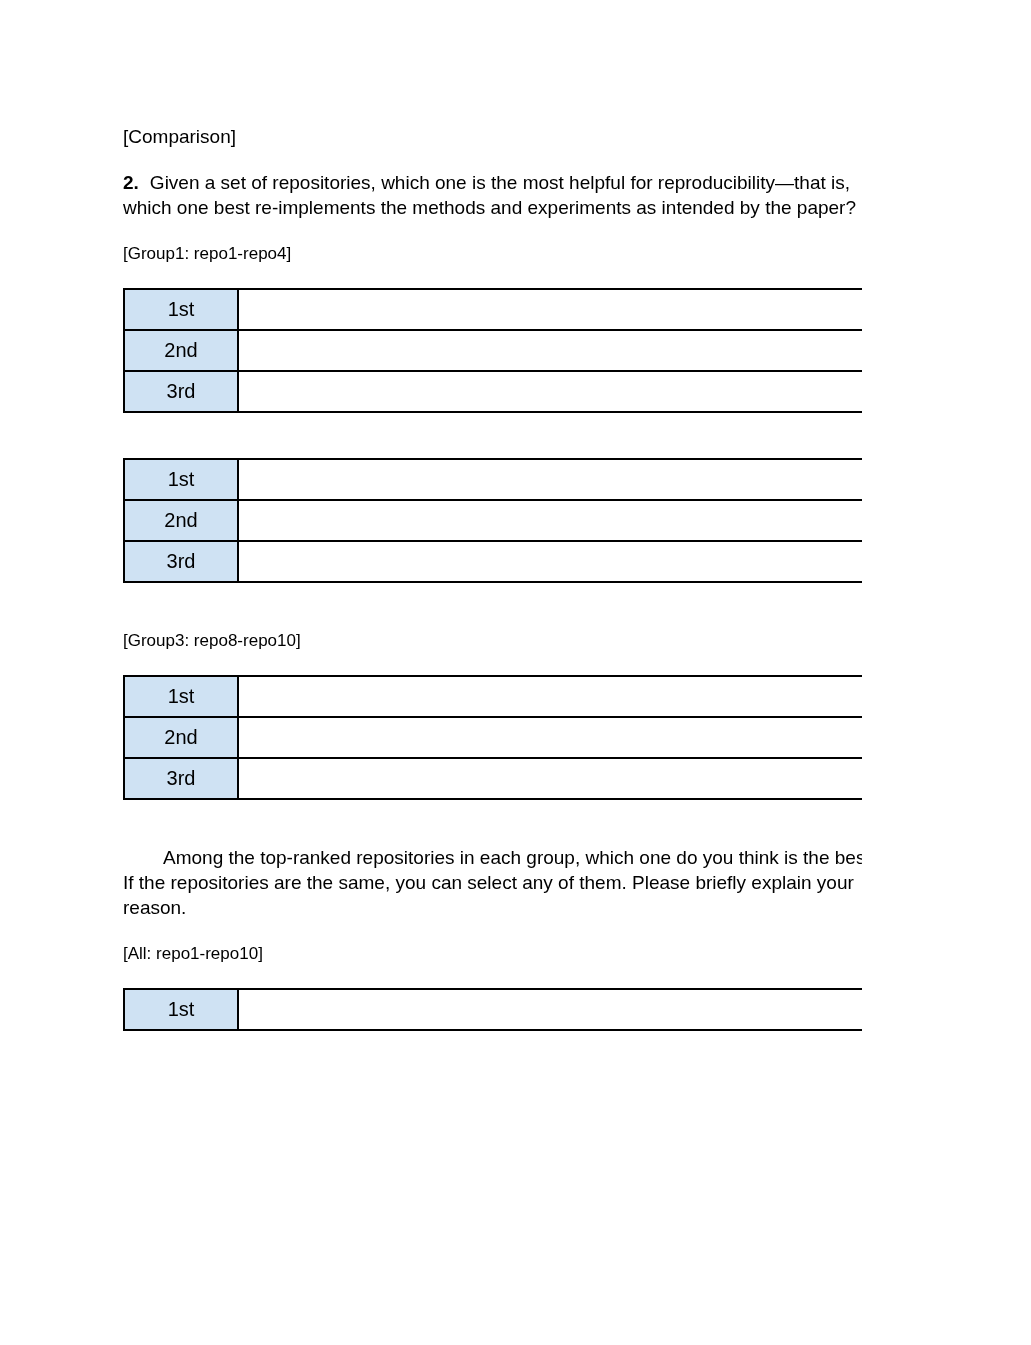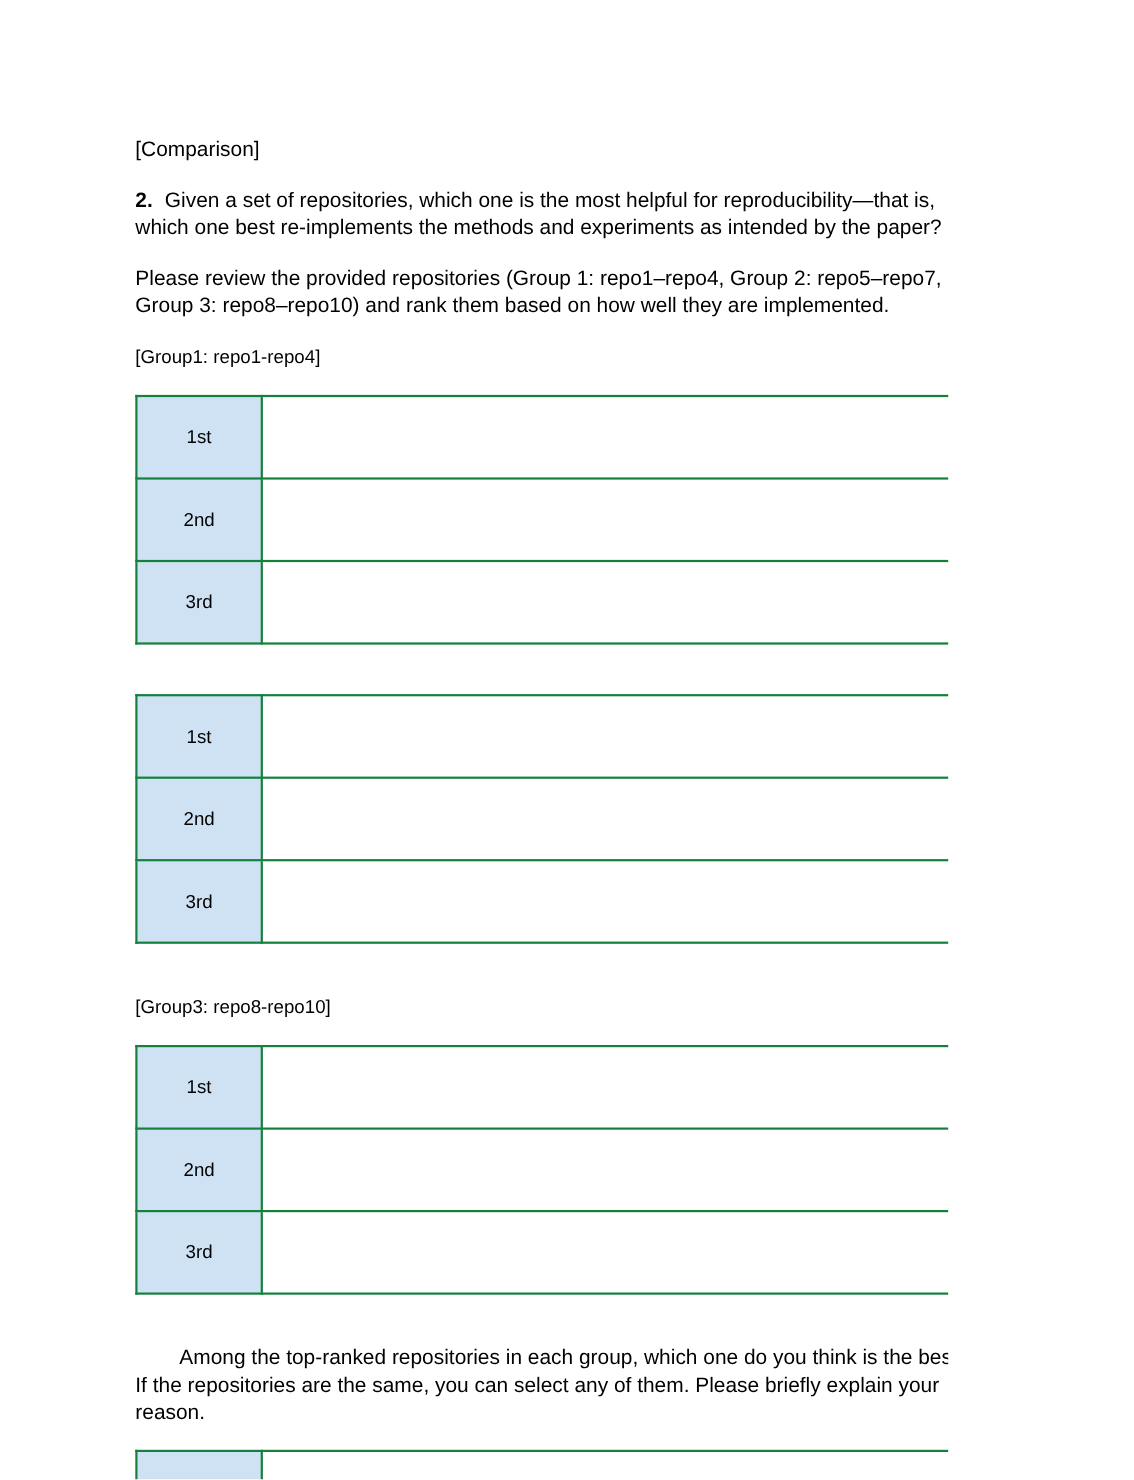--- a/index.html
+++ b/index.html
@@ -41,26 +41,26 @@
   table.rank-table {
     border-collapse: collapse;
     width: 780px;
     margin: 0 0 45px 0;
     table-layout: fixed;
   }
   table.rank-table.last {
     margin-bottom: 0;
   }
   table.rank-table td {
-    border: 2px solid #15803d;
+    border: 2px solid #000000;
     height: 39px;
-    font-size: 17px;
+    font-size: 20px;
     line-height: 25px;
     vertical-align: middle;
-    padding: 17px 6px;
+    padding: 0 6px;
     box-sizing: content-box;
   }
   td.label-cell {
     width: 100px;
     background: #cfe2f3;
     text-align: center;
   }
   td.value-cell {
     background: #ffffff;
   }
@@ -71,21 +71,20 @@
 </head>
 <body>
 
 <div class="page">
 
   <div class="textblock">
     <p class="doc-par">[Comparison]</p>
 
     <p class="doc-par"><strong class="q-num">2.</strong><span class="q-text">Given a set of repositories, which one is the most helpful for reproducibility—that is, which one best re-implements the methods and experiments as intended by the paper?</span></p>
 
-    <p class="doc-par">Please review the provided repositories (Group 1: repo1–repo4, Group 2: repo5–repo7, Group 3: repo8–repo10) and rank them based on how well they are implemented.</p>
 
 
   </div>
 
   <div>
     <p class="group-heading">[Group1: repo1-repo4]</p>
     <table class="rank-table">
       <tbody>
         <tr>
           <td class="label-cell">1st</td>
@@ -138,20 +137,21 @@
           <td class="label-cell">3rd</td>
           <td class="value-cell"></td>
         </tr>
       </tbody>
     </table>
   </div>
 
   <div>
     <p class="doc-par textblock"><span class="underline">Among the top-ranked repositories in each group</span><span>, which one do you think is the best? If the repositories are the same, you can select any of them. Please briefly explain your reason.</span></p>
 
+    <p class="group-heading">[All: repo1-repo10]</p>
 
     <table class="rank-table last">
       <tbody>
         <tr>
           <td class="label-cell">1st</td>
           <td class="value-cell"></td>
         </tr>
       </tbody>
     </table>
   </div>

